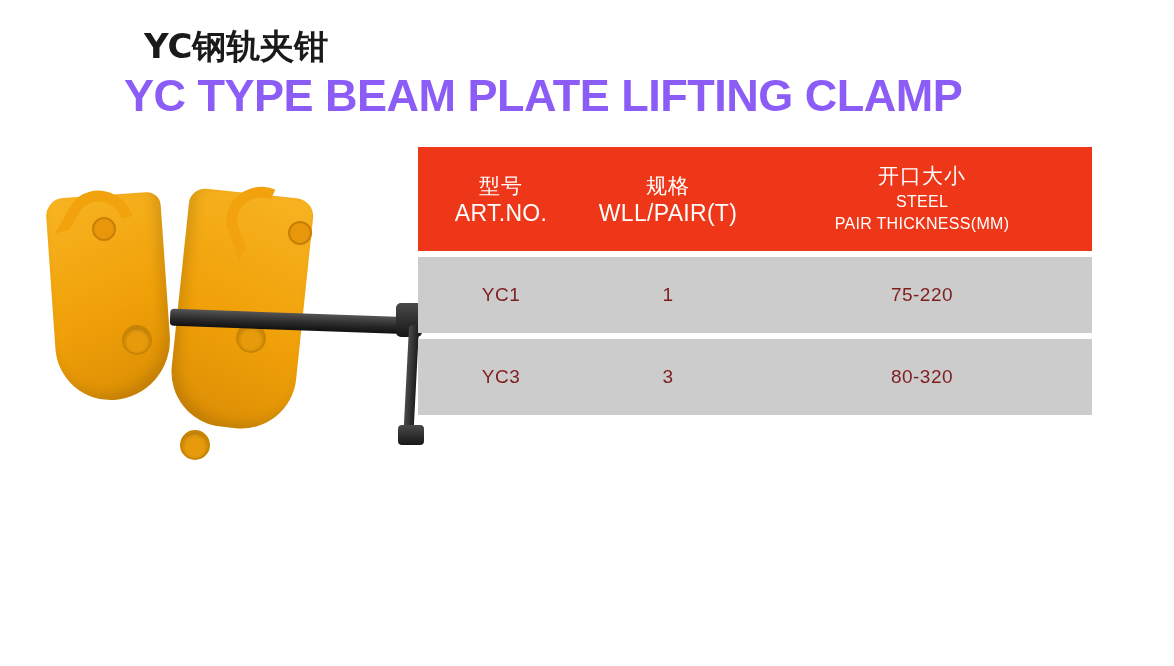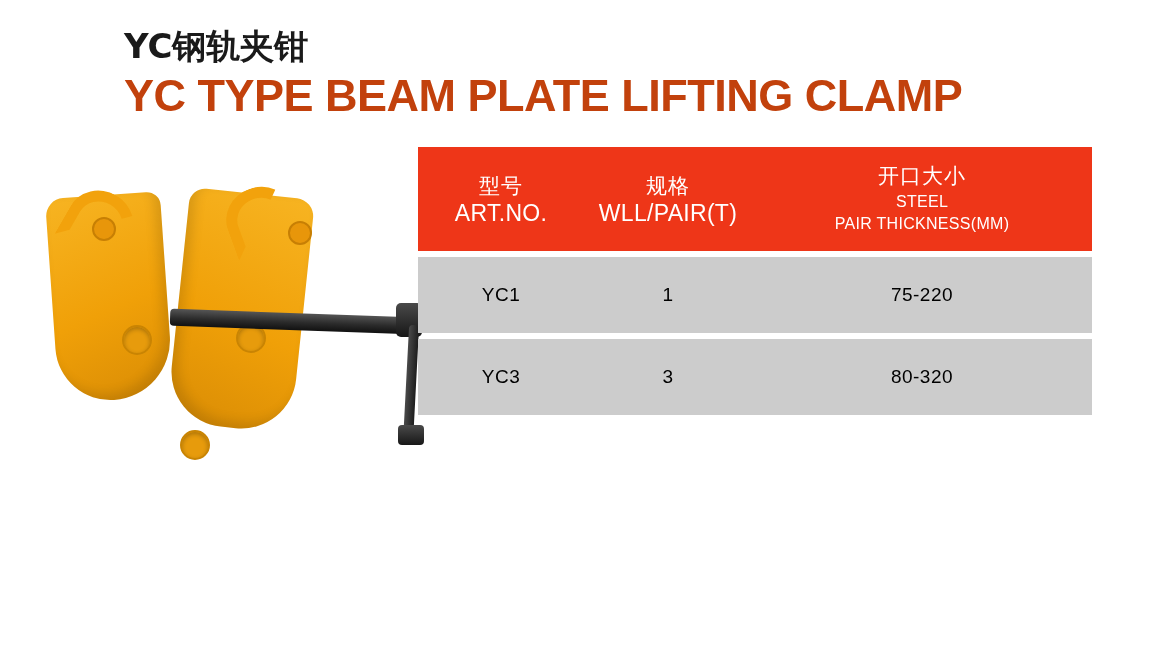--- a/index.html
+++ b/index.html
@@ -29,26 +29,27 @@
     width: 1000px;
   }
   .title-cn {
     font-family: "DejaVu Sans", sans-serif;
     font-size: 34px;
     font-weight: bold;
     color: #1a1a1a;
     letter-spacing: 0px;
     line-height: 44px;
     white-space: nowrap;
+    margin-left: 20px;
   }
   .title-en {
     font-family: "Liberation Sans", sans-serif;
     font-size: 45px;
     font-weight: bold;
-    color: #c2410c;
+    color: #8b5cf6;
     line-height: 52px;
     letter-spacing: -0.5px;
     white-space: nowrap;
     margin-top: 2px;
   }
 
   
   .product-art {
     position: absolute;
     left: 30px;
@@ -184,21 +185,21 @@
     font-size: 23px;
     line-height: 25px;
     letter-spacing: 0.3px;
   }
   .th-en.small {
     font-size: 16px;
     line-height: 22px;
   }
   .spec-table tbody td {
     background: #cccccc;
-    color: #000000;
+    color: #7f1d1d;
     font-size: 19px;
     height: 74px;
     text-align: center;
     vertical-align: middle;
     letter-spacing: 0.5px;
   }
   .col-model { width: 166px; }
   .col-wll   { width: 168px; }
   .col-thick { width: 340px; }
 </style>

